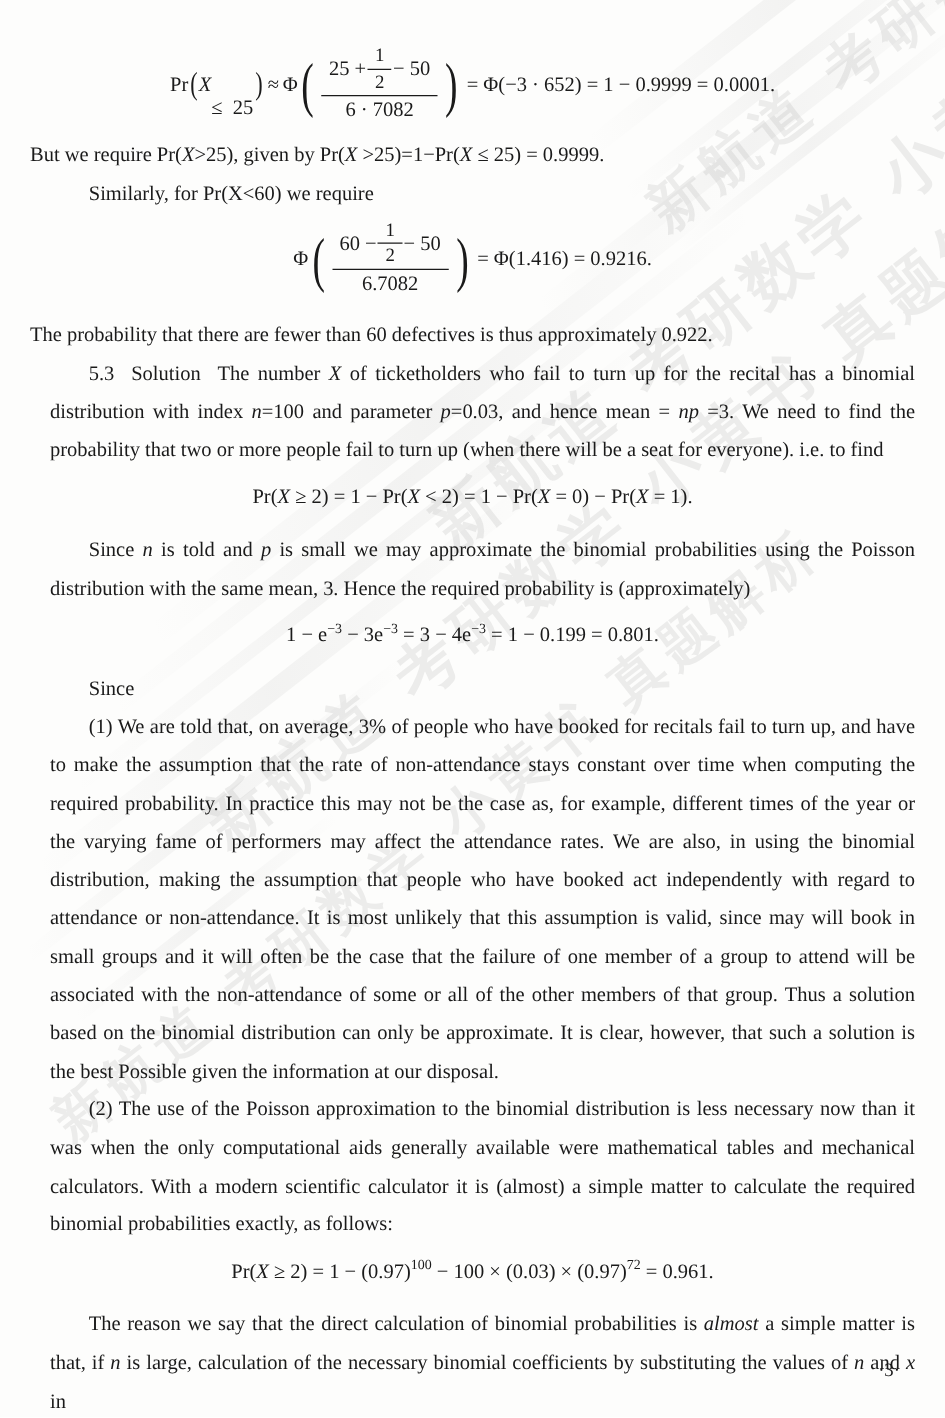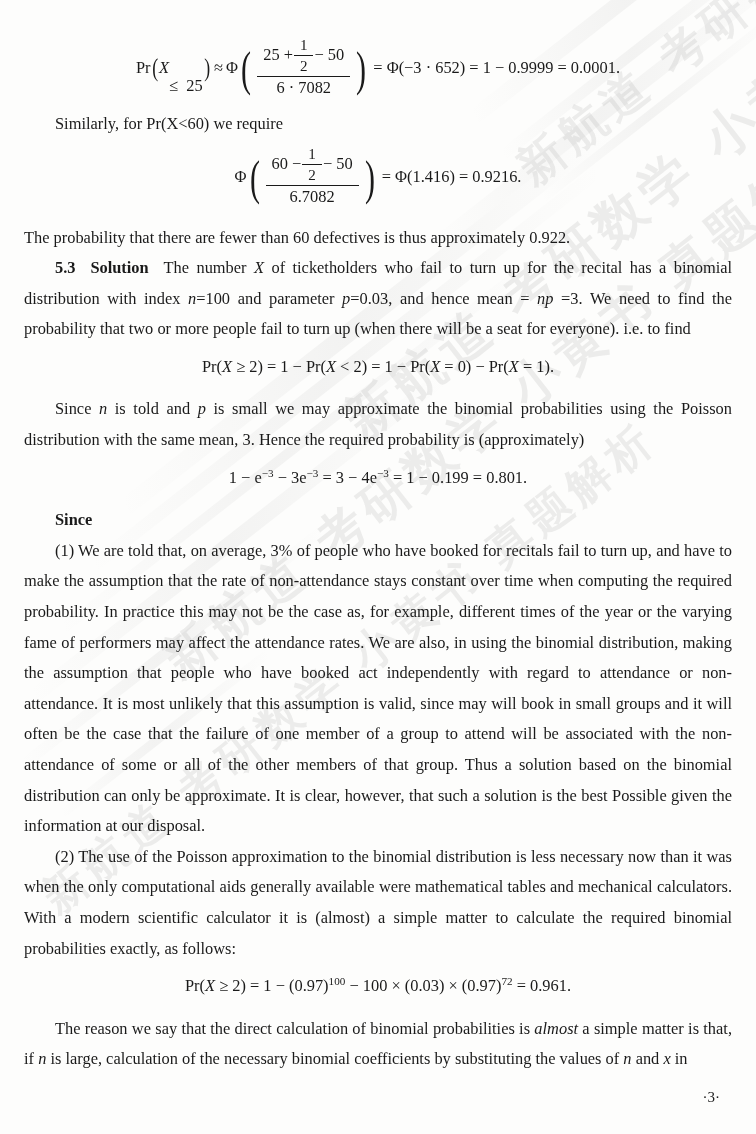--- a/index.html
+++ b/index.html
@@ -50,34 +50,34 @@
   }
   p.para {
     margin: 0 0 0 0;
     font-size: 16.4px;
     line-height: 30.6px;
     text-align: justify;
     text-justify: inter-word;
     -webkit-hyphens: none;
     hyphens: none;
   }
-  p.para.indent { text-indent: 31px; }
+  p.para.indent { text-indent: 31px; margin-left: 16px; }
   .eq {
     margin: 0;
     text-align: center;
     font-size: 16.4px;
     line-height: 30.6px;
   }
   .eq-tall { line-height: 1.1; }
   .spacer-sm { height: 7px; }
   .spacer-md { height: 12px; }
   .spacer-lg { height: 16px; }
 
   .it { font-style: italic; }
-  .bf { font-weight: bold; }
+  .bf { font-weight: normal; }
 
   
   .frac {
     display: inline-block;
     vertical-align: middle;
     text-align: center;
     font-size: 0.92em;
     line-height: 1.08;
     margin: 0 1px;
     position: relative;
@@ -177,20 +177,21 @@
           </span>
           <span class="den">6 · 7082</span>
         </span>
         <span class="paren">)</span>
         <span style="padding-left:4px;">= Φ(−3 · 652) = 1 − 0.9999 = 0.0001.</span>
       </span>
     </div>
 
     <div class="spacer-md"></div>
 
+    <p class="para"><span>But we require Pr(</span><span class="it">X</span><span>&gt;25), given by Pr(</span><span class="it">X</span><span> &gt;25)=1−Pr(</span><span class="it">X</span><span> ≤ 25) = 0.9999.</span></p>
 
     <p class="para indent">Similarly, for Pr(X&lt;60) we require</p>
 
     <div class="spacer-sm"></div>
 
     <div class="eq eq-tall">
       <span class="eq-row">
         <span>Φ</span>
         <span class="paren">(</span>
         <span class="bigfrac">

